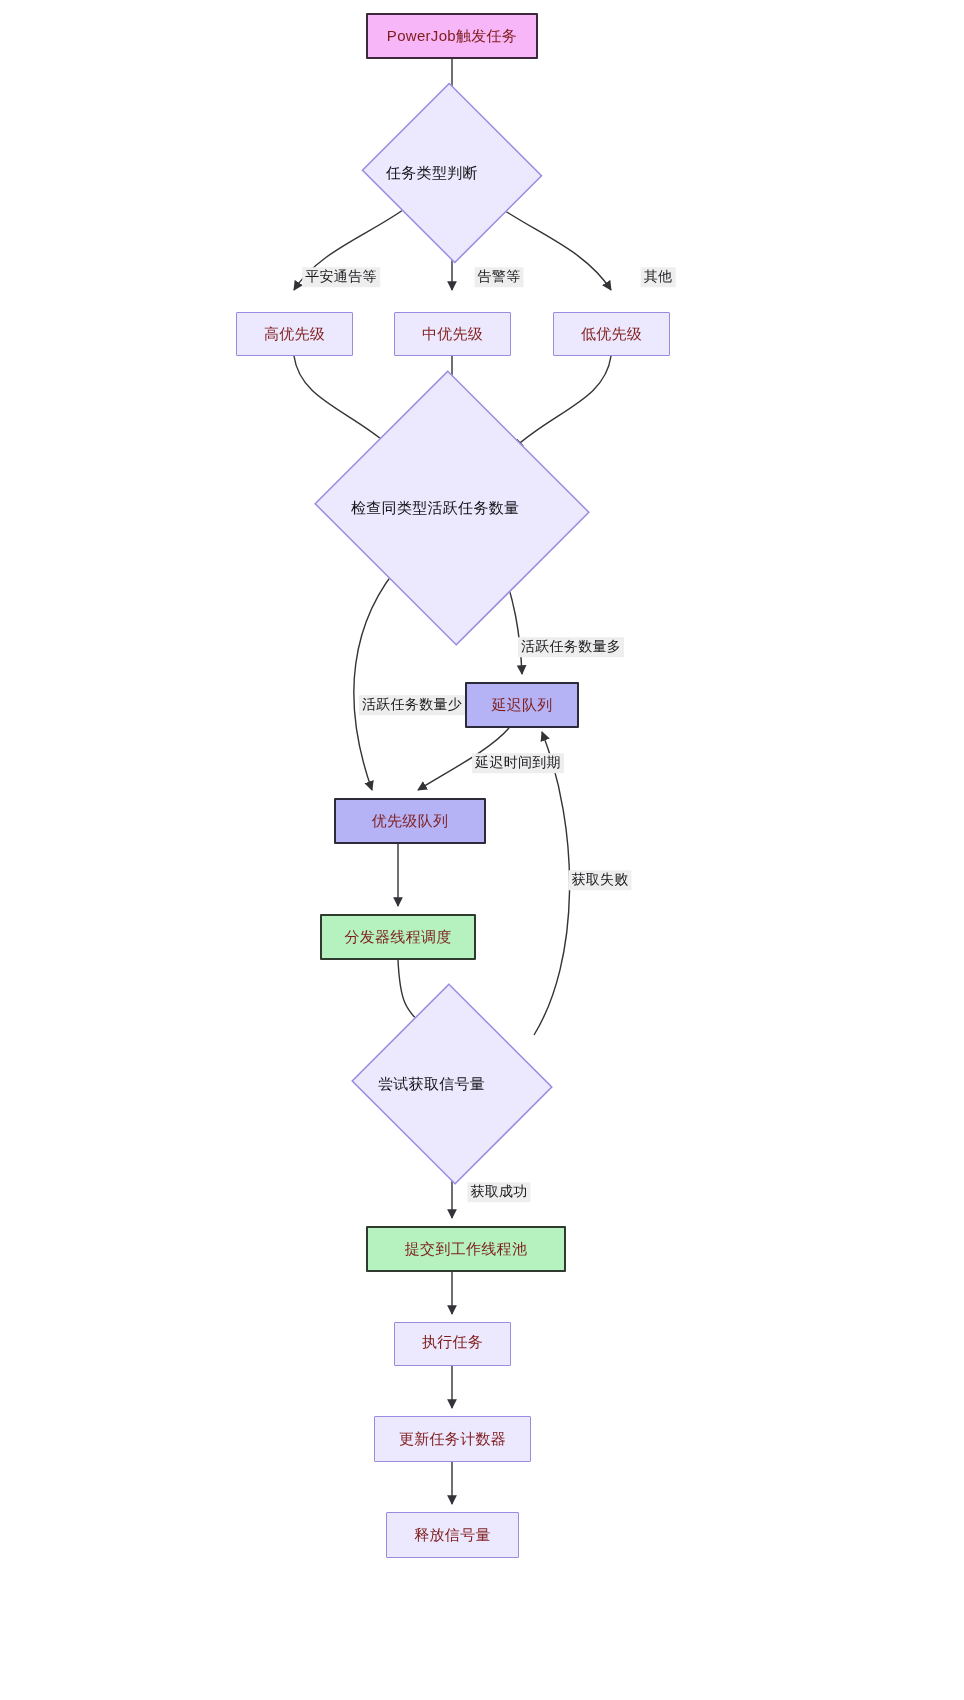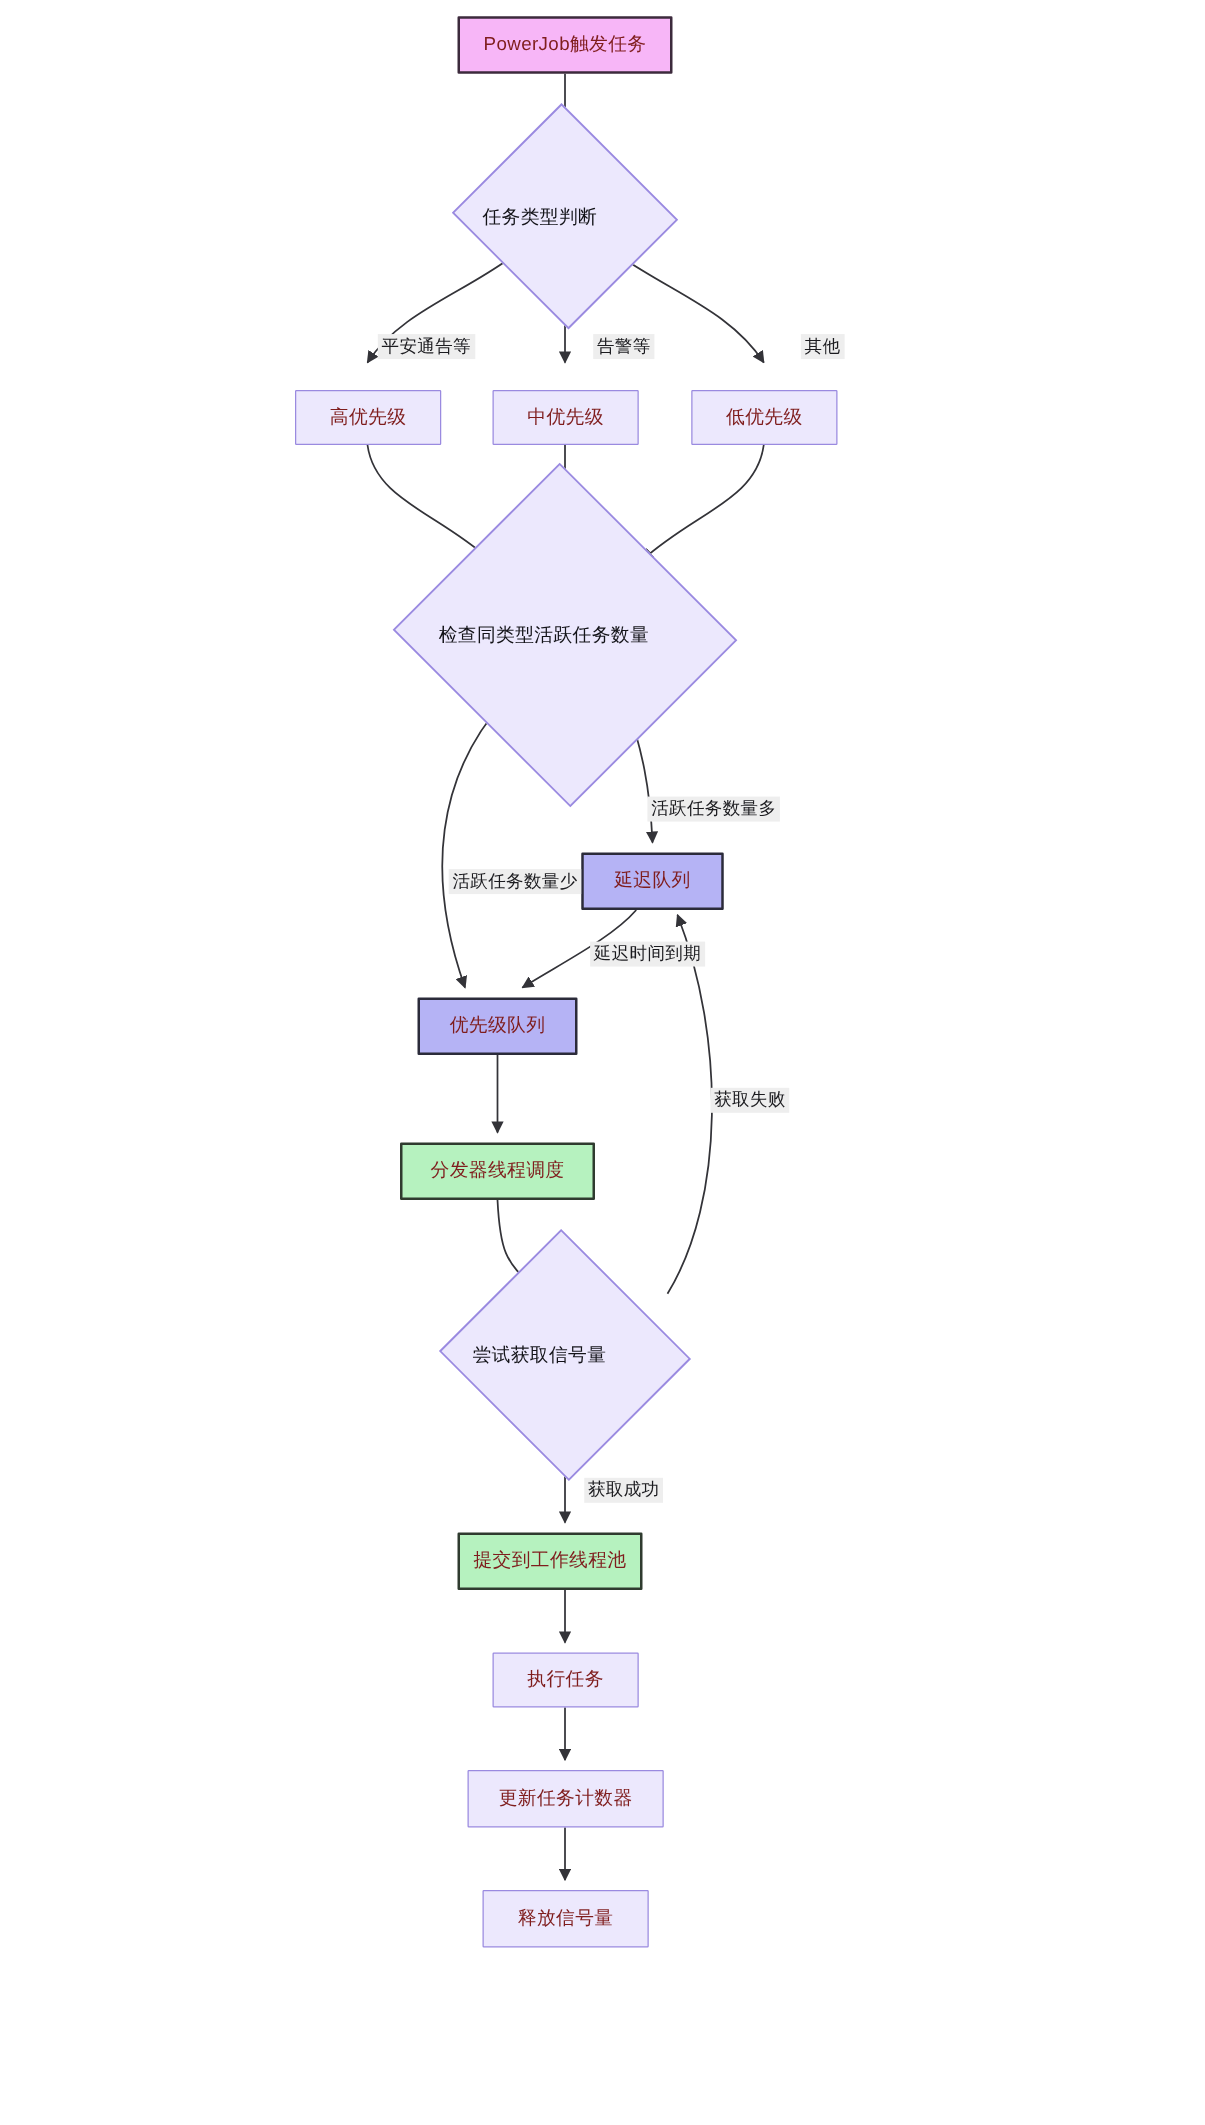--- a/index.html
+++ b/index.html
@@ -169,38 +169,38 @@
 
   <div class="diamond" style="left:351px; top:413px; width:202px; height:190px;">
     <span class="dshape" style="width:134px; height:134px; margin-left:-67px; margin-top:-67px; transform:rotate(45deg) scaleY(1.41) scaleX(1.5);"></span>
     <span class="dlabel">检查同类型活跃任务数量</span>
   </div>
 
   <div class="node rect style-queue" style="left:465px; top:682px; width:114px; height:46px;">
     <span>延迟队列</span>
   </div>
 
-  <div class="node rect style-queue" style="left:334px; top:798px; width:128px; height:46px;align-items:center;">
+  <div class="node rect style-queue" style="left:334px; top:798px; width:152px; height:46px;align-items:center;">
     <span>优先级队列</span>
   </div>
 
   <div class="node rect style-green" style="left:320px; top:914px; width:156px; height:46px;">
     <span>分发器线程调度</span>
   </div>
 
   <div class="diamond" style="left:378px; top:1015px; width:148px; height:138px;">
     <span class="dshape" style="width:98px; height:98px; margin-left:-49px; margin-top:-49px; transform:rotate(45deg) scaleY(1.41) scaleX(1.5);"></span>
     <span class="dlabel">尝试获取信号量</span>
   </div>
 
-  <div class="node rect style-green" style="left:366px; top:1226px; width:148px; height:46px;">
+  <div class="node rect style-green" style="left:366px; top:1226px; width:200px; height:46px;">
     <span>提交到工作线程池</span>
   </div>
 
-  <div class="node rect style-default" style="left:394px; top:1322px; width:117px; height:44px;">
+  <div class="node rect style-default" style="left:394px; top:1322px; width:117px; height:44px;font-family:Liberation Mono, monospace;">
     <span>执行任务</span>
   </div>
 
   <div class="node rect style-default" style="left:374px; top:1416px; width:157px; height:46px;">
     <span>更新任务计数器</span>
   </div>
 
   <div class="node rect style-default" style="left:386px; top:1512px; width:133px; height:46px;">
     <span>释放信号量</span>
   </div>

